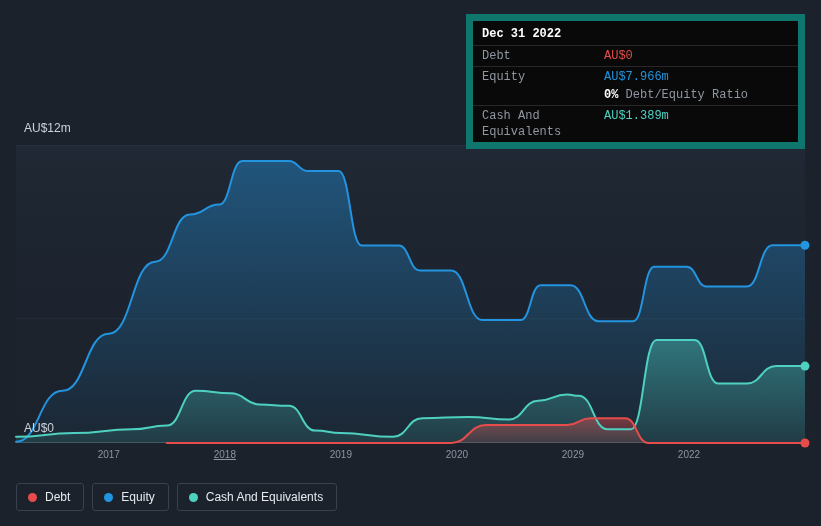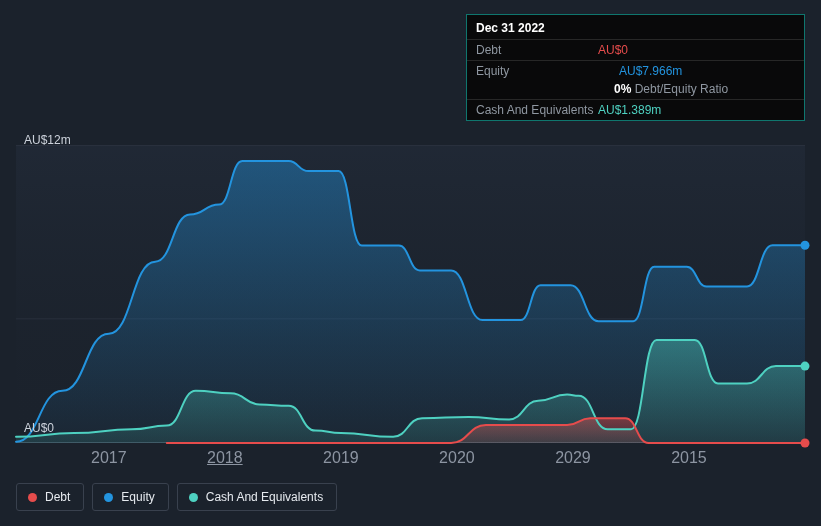--- a/index.html
+++ b/index.html
@@ -7,37 +7,37 @@
     width:821px;height:526px;
     background:#1b222c;
     font-family:"Liberation Sans","DejaVu Sans",sans-serif;
     position:relative;overflow:hidden;
   }
   .page{position:absolute;inset:0;}
 
   
   .tooltip{
     position:absolute;top:14px;left:466px;width:339px;
-    background:#09090a;border:1px solid #0f766e;box-sizing:border-box;z-index:3;
+    background:#09090a;border:7px solid #0f766e;box-sizing:border-box;z-index:3;font-family:Liberation Mono, monospace;
   }
   .tt-title{padding:6px 9px 4px;font-size:12px;font-weight:bold;color:#ffffff;}
   .tt-row{display:flex;border-top:1px solid #272727;padding:2px 0;font-size:12px;line-height:16px;}
-  .tt-row.no-sep{border-top:none;padding-top:0;margin-left:16px;}
+  .tt-row.no-sep{border-top:none;padding-top:0;}
   .tt-label{width:122px;padding-left:9px;color:#8f97a1;flex:none;}
   .tt-value{color:#ffffff;}
   .tt-ratio b{color:#ffffff;font-weight:bold;}
   .tt-ratio-label{color:#8f97a1;}
 
   
   .ylabel{position:absolute;font-size:12px;color:#ccd2db;z-index:2;}
-  .ylabel-top{left:24px;top:121px;margin-top:12px;}
+  .ylabel-top{left:24px;top:121px;}
   .ylabel-bottom{left:24px;top:421px;}
   #plot{position:absolute;left:16px;top:145px;width:789px;height:298px;}
   #x-axis{position:absolute;left:16px;top:449px;width:789px;height:15px;}
-  .x-tick{position:absolute;top:0;transform:translateX(-50%);font-size:16px;color:#8d95a2;white-space:nowrap;}
+  .x-tick{position:absolute;top:0;transform:translateX(-50%);font-size:10px;color:#8d95a2;white-space:nowrap;}
 
   
   .legend{position:absolute;left:16px;top:483px;display:flex;gap:8px;}
   .legend-item{
     display:flex;align-items:center;gap:8px;
     border:1px solid #39414e;border-radius:3px;
     padding:6px 13px 6px 11px;font-size:12px;color:#e6eaef;
     background:transparent;cursor:pointer;
   }
   .legend-dot{width:9px;height:9px;border-radius:50%;flex:none;}
@@ -48,21 +48,21 @@
 <div class="page">
 
   <div class="tooltip">
     <div class="tt-title">Dec 31 2022</div>
     <div class="tt-row">
       <span class="tt-label">Debt</span>
       <span class="tt-value" style="color: rgb(230, 76, 76);">AU$0</span>
     </div>
     <div class="tt-row">
       <span class="tt-label">Equity</span>
-      <span class="tt-value" style="color: rgb(35, 148, 223); margin-left: 21px;">AU$7.966m</span>
+      <span class="tt-value" style="color: rgb(35, 148, 223);">AU$7.966m</span>
     </div>
     <div class="tt-row no-sep">
       <span class="tt-label"></span>
       <span class="tt-value tt-ratio">
         <b>0%</b>
         <span class="tt-ratio-label">Debt/Equity Ratio</span>
       </span>
     </div>
     <div class="tt-row">
       <span class="tt-label">Cash And Equivalents</span>
@@ -106,21 +106,21 @@
         <circle cx="789.0" cy="221.1" r="4.5" fill="#4ed1c1"></circle>
         <circle cx="789.0" cy="298.0" r="4.5" fill="#e64c4c"></circle>
       </svg></div>
 
   <div id="x-axis">
       <span class="x-tick" style="left: 11.7647%;">2017</span>
       <span class="x-tick" style="left: 26.4706%; text-decoration: underline;">2018</span>
       <span class="x-tick" style="left: 41.1765%;">2019</span>
       <span class="x-tick" style="left: 55.8824%;">2020</span>
       <span class="x-tick" style="left: 70.5882%;">2029</span>
-      <span class="x-tick" style="left: 85.2941%;">2015</span>
+      <span class="x-tick" style="left: 85.2941%;">2022</span>
     </div>
 
   <div class="legend">
     <div class="legend-item">
       <span class="legend-dot" style="background: rgb(230, 76, 76);"></span>
       <span>Debt</span>
     </div>
     <div class="legend-item">
       <span class="legend-dot" style="background: rgb(35, 148, 223);"></span>
       <span>Equity</span>

